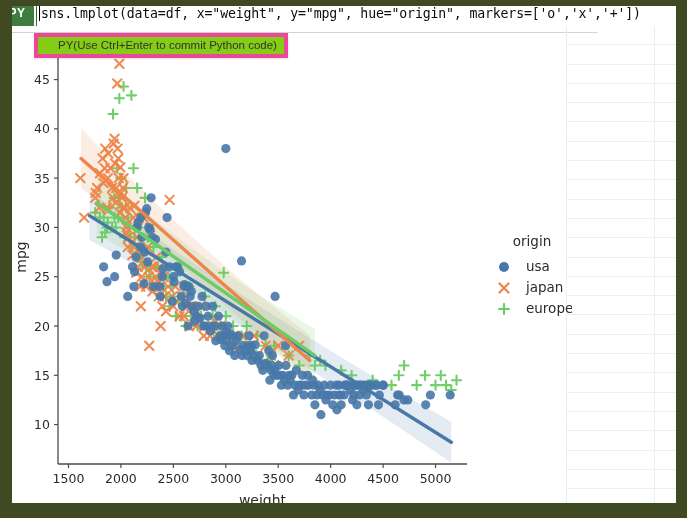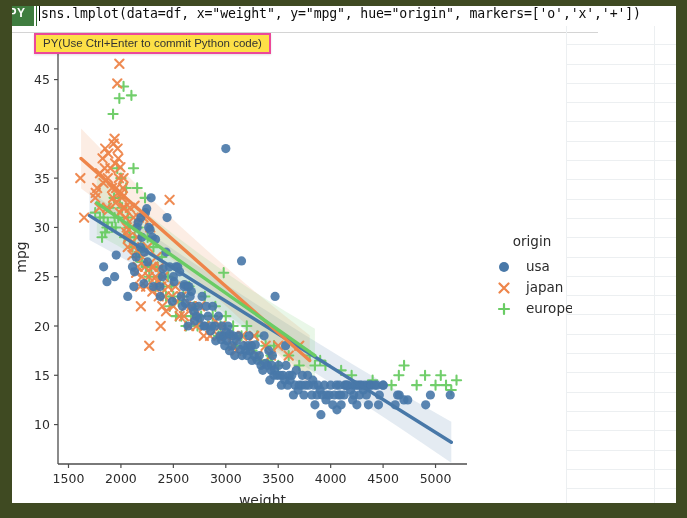--- a/index.html
+++ b/index.html
@@ -45,23 +45,23 @@
   #code-text{
     font-family:"DejaVu Sans Mono", monospace;
     font-size:13.2px;
     color:#0d0d0d;
     white-space:pre;
     letter-spacing:-0.15px;
   }
   
   #py-tooltip{
     position:absolute; left:22px; top:27px;
-    background:#fde047;
-    border:2px solid #ec4899;
-    padding:2px 7px 3px 7px;
+    background:#84cc16;
+    border:4px solid #ec4899;
+    padding:2px 7px 3px 20px;
     font-size:11.5px;
     color:#333333;
     white-space:nowrap;
     z-index:40;
     box-shadow:0 1px 2px rgba(0,0,0,.12);
   }
   
   #grid{
     position:absolute; right:0; top:20px;
     width:110px; height:477px;

